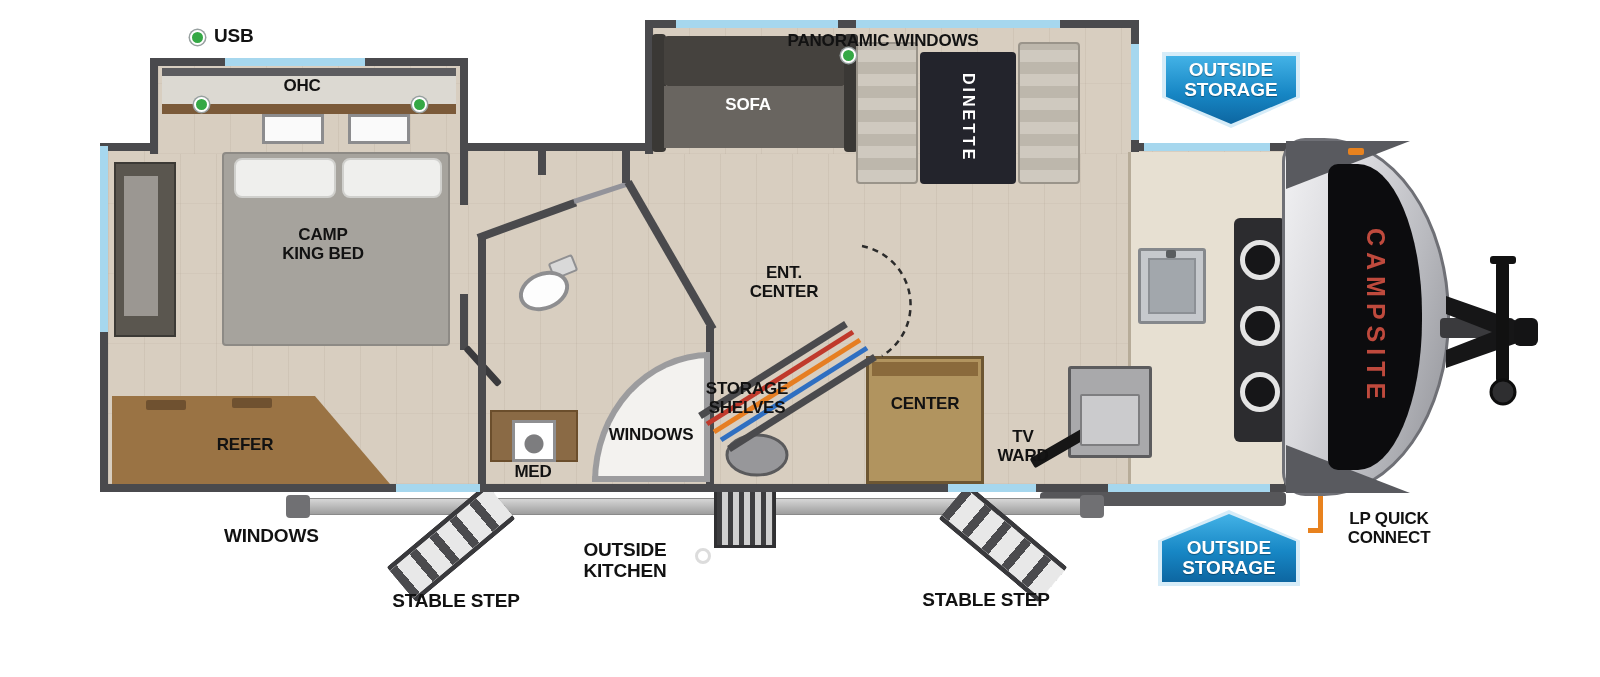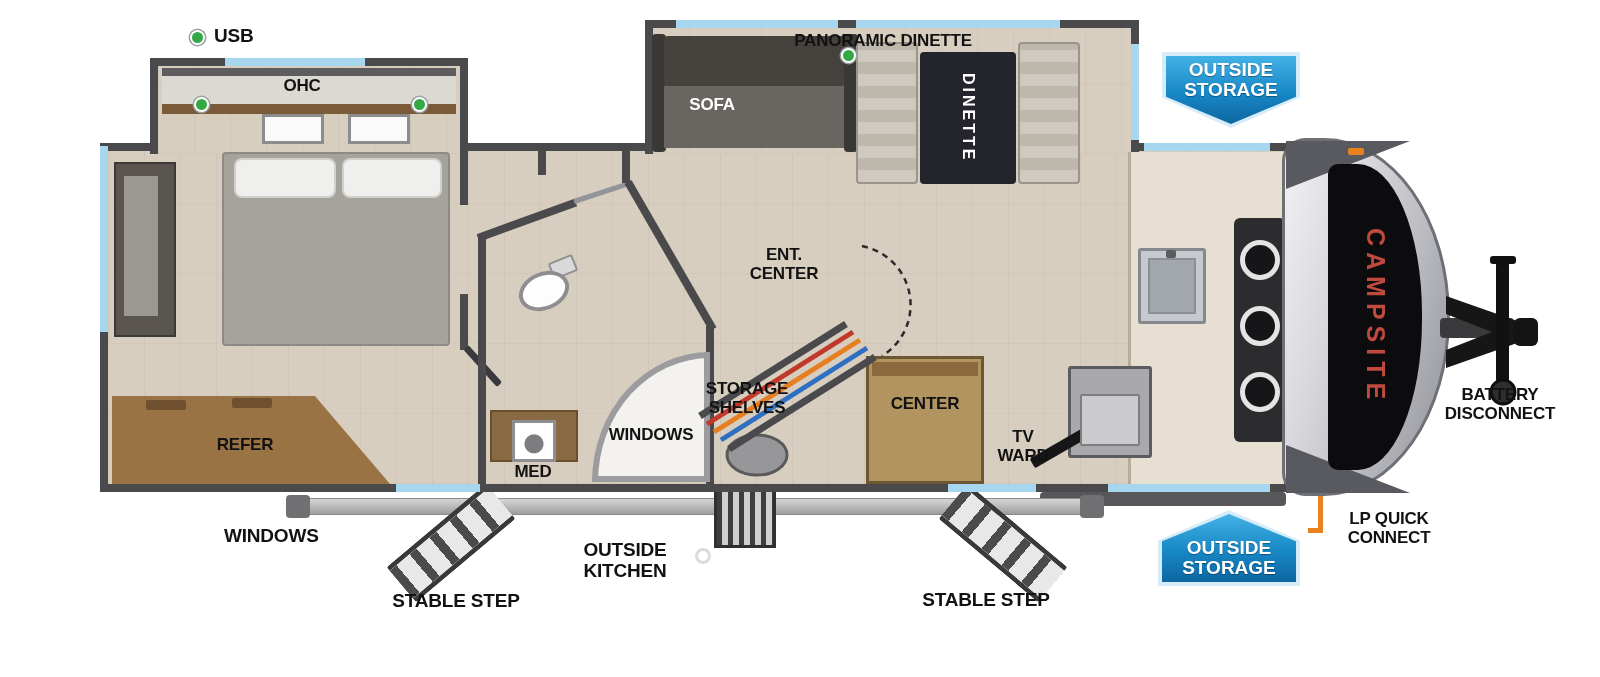--- a/index.html
+++ b/index.html
@@ -177,35 +177,35 @@
   <div class="badge badge-bot" style="left:1158px; top:510px; width:142px; height:76px;">
     <div class="shell"></div>
     <div class="core">
       <span class="txt">OUTSIDE
 STORAGE</span>
     </div>
   </div>
 
   <div class="lbl big" style="left:214px; top:26px; width:60px; text-align:left;">USB</div>
   <div class="lbl" style="left:272px; top:77px; width:60px;">OHC</div>
-  <div class="lbl" style="left:772px; top:32px; width:222px;">PANORAMIC DINETTE</div>
-  <div class="lbl white" style="left:678px; top:96px; width:68px;">SOFA</div>
+  <div class="lbl" style="left:772px; top:32px; width:222px;">PANORAMIC WINDOWS</div>
+  <div class="lbl white" style="left:714px; top:96px; width:68px;">SOFA</div>
+  <div class="lbl" style="left:258px; top:226px; width:130px;">CAMP
+KING BED</div>
   <div class="lbl" style="left:202px; top:436px; width:86px;">REFER</div>
   <div class="lbl" style="left:596px; top:426px; width:110px;">WINDOWS</div>
   <div class="lbl" style="left:504px; top:463px; width:58px;">MED</div>
-  <div class="lbl" style="left:744px; top:246px; width:80px;">ENT.
+  <div class="lbl" style="left:744px; top:264px; width:80px;">ENT.
 CENTER</div>
   <div class="lbl" style="left:692px; top:380px; width:110px;">STORAGE
 SHELVES</div>
   <div class="lbl" style="left:880px; top:395px; width:90px;">CENTER</div>
   <div class="lbl" style="left:982px; top:428px; width:82px;">TV
 WARD</div>
   <div class="lbl big" style="left:224px; top:526px; width:94px;">WINDOWS</div>
   <div class="lbl big" style="left:572px; top:540px; width:106px;">OUTSIDE
 KITCHEN</div>
   <div class="lbl big" style="left:390px; top:591px; width:132px;">STABLE STEP</div>
   <div class="lbl big" style="left:920px; top:590px; width:132px;">STABLE STEP</div>
   <div class="lbl" style="left:1338px; top:510px; width:102px;">LP QUICK
 CONNECT</div>
-  <div class="lbl" style="left:1434px; top:386px; width:132px;">BATTERY
-DISCONNECT</div>
 
 </div>
 
 </body></html>

